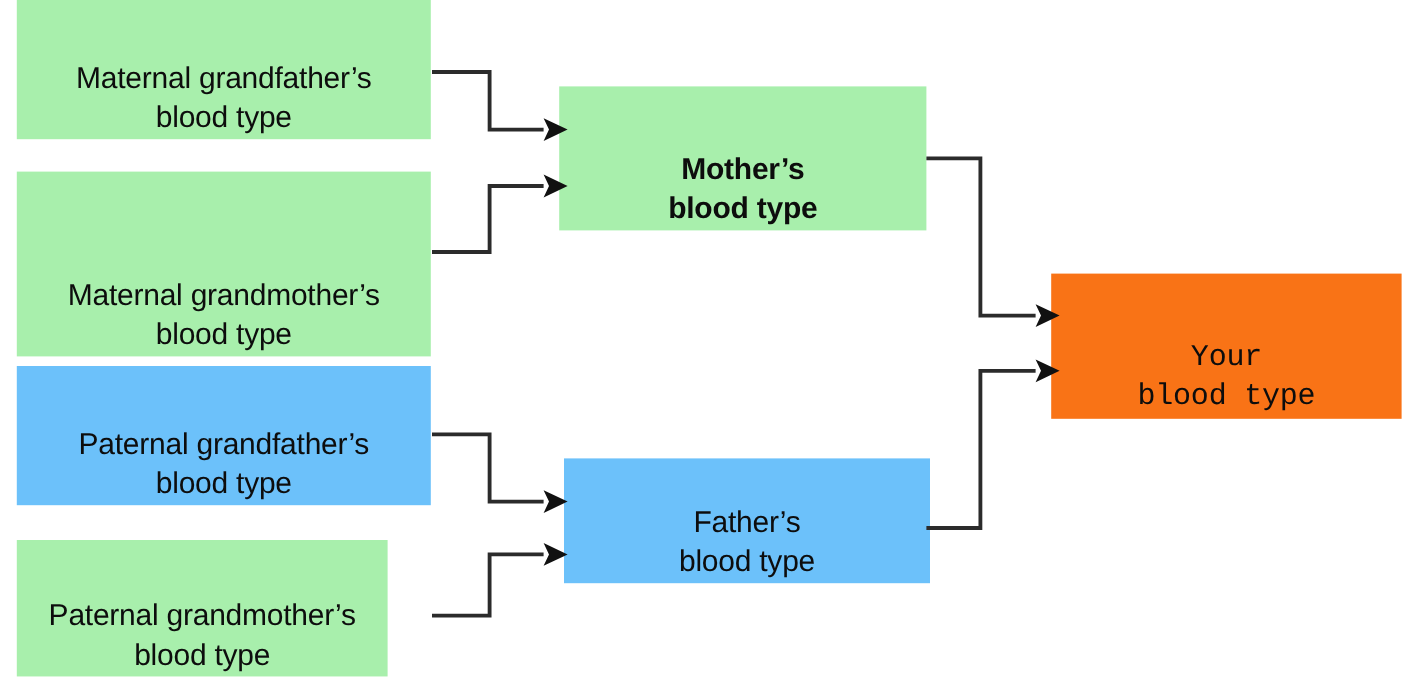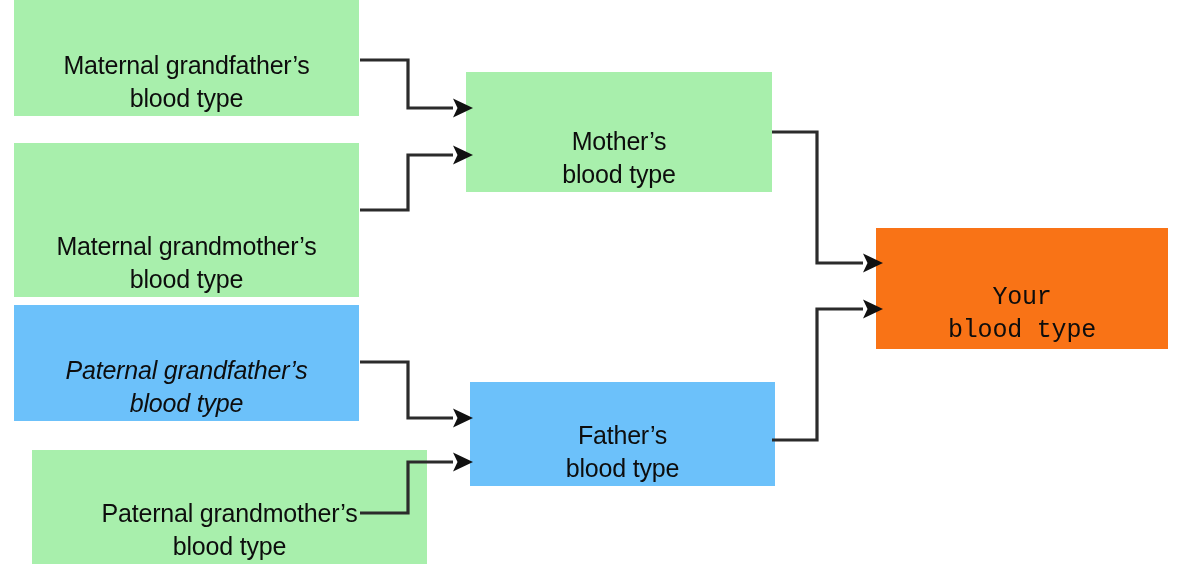--- a/index.html
+++ b/index.html
@@ -74,35 +74,35 @@
     </span>
   </div>
 
   <div class="node-box" id="node-maternal-grandmother" style="left: 14px; top: 143px; width: 345px; height: 154px; background: rgb(168, 239, 172); color: rgb(13, 13, 13);">
     <span class="node-label">
       <span class="node-line">Maternal grandmother’s</span>
       <span class="node-line">blood type</span>
     </span>
   </div>
 
-  <div class="node-box" id="node-paternal-grandfather" style="left: 14px; top: 305px; width: 345px; height: 116px; background: rgb(108, 193, 250); color: rgb(13, 13, 13); font-style: italic;">
+  <div class="node-box" id="node-paternal-grandfather" style="left: 14px; top: 305px; width: 345px; height: 116px; background: rgb(108, 193, 250); color: rgb(13, 13, 13);">
     <span class="node-label">
       <span class="node-line">Paternal grandfather’s</span>
       <span class="node-line">blood type</span>
     </span>
   </div>
 
-  <div class="node-box" id="node-paternal-grandmother" style="left: 32px; top: 450px; width: 395px; height: 114px; background: rgb(168, 239, 172); color: rgb(13, 13, 13);">
+  <div class="node-box" id="node-paternal-grandmother" style="left: 14px; top: 450px; width: 309px; height: 114px; background: rgb(168, 239, 172); color: rgb(13, 13, 13);">
     <span class="node-label">
       <span class="node-line">Paternal grandmother’s</span>
       <span class="node-line">blood type</span>
     </span>
   </div>
 
-  <div class="node-box" id="node-mother" style="left: 466px; top: 72px; width: 306px; height: 120px; background: rgb(168, 239, 172); color: rgb(13, 13, 13);">
+  <div class="node-box" id="node-mother" style="left: 466px; top: 72px; width: 306px; height: 120px; background: rgb(168, 239, 172); color: rgb(13, 13, 13); font-weight: bold;">
     <span class="node-label">
       <span class="node-line">Mother’s</span>
       <span class="node-line">blood type</span>
     </span>
   </div>
 
   <div class="node-box" id="node-father" style="left: 470px; top: 382px; width: 305px; height: 104px; background: rgb(108, 193, 250); color: rgb(13, 13, 13);">
     <span class="node-label">
       <span class="node-line">Father’s</span>
       <span class="node-line">blood type</span>

